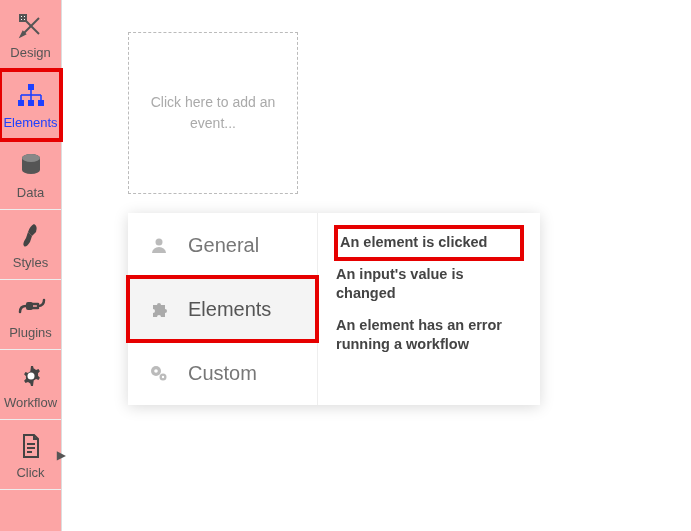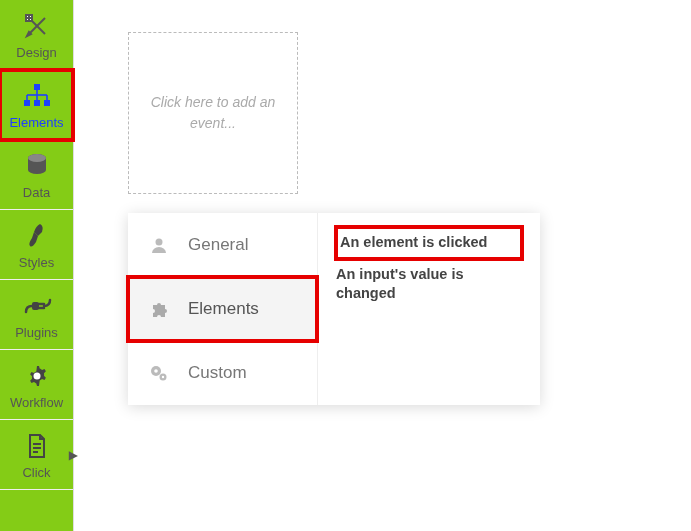--- a/index.html
+++ b/index.html
@@ -11,24 +11,24 @@
     width: 691px;
     height: 531px;
     overflow: hidden;
     position: relative;
   }
 
   .sidebar {
     position: absolute;
     left: 0;
     top: 0;
-    width: 74px;
+    width: 62px;
     height: 531px;
     border-right: 1px solid #ddd;
-    background: #84cc16;
+    background: #fca5a5;
   }
   .sidebar-item {
     display: flex;
     flex-direction: column;
     align-items: center;
     justify-content: center;
     height: 70px;
     border-bottom: 1px solid #eee;
     cursor: pointer;
     font-size: 13px;
@@ -70,21 +70,20 @@
     border: 1.5px dashed #bbb;
     display: flex;
     align-items: center;
     justify-content: center;
     text-align: center;
     color: #aaa;
     font-size: 14px;
     line-height: 1.5;
     padding: 10px;
     cursor: pointer;
-    font-style: italic;
   }
 
   .menu {
     position: absolute;
     left: 128px;
     top: 213px;
     width: 412px;
     background: #fff;
     box-shadow: 0 2px 14px rgba(0,0,0,0.15);
     display: flex;
@@ -93,21 +92,21 @@
     width: 190px;
     border-right: 1px solid #eee;
   }
   .menu-left .cat {
     display: flex;
     align-items: center;
     height: 64px;
     padding-left: 20px;
     cursor: pointer;
     color: #777;
-    font-size: 17px;
+    font-size: 20px;
   }
   .menu-left .cat.selected { background: #f4f4f4; color: #555; }
   .menu-left .cat .icon {
     width: 22px;
     height: 22px;
     margin-right: 18px;
     display: flex;
     align-items: center;
     justify-content: center;
   }
@@ -275,14 +274,17 @@
 
   </div>
 
   <div class="menu-right">
     <div class="opt redbox" style="padding:6px 4px;">
       <span>An element is clicked</span>
     </div>
     <div class="opt">
       <span>An input's value is changed</span>
     </div>
+    <div class="opt">
+      <span>An element has an error running a workflow</span>
+    </div>
   </div>
 </div>
 
 </body></html>

